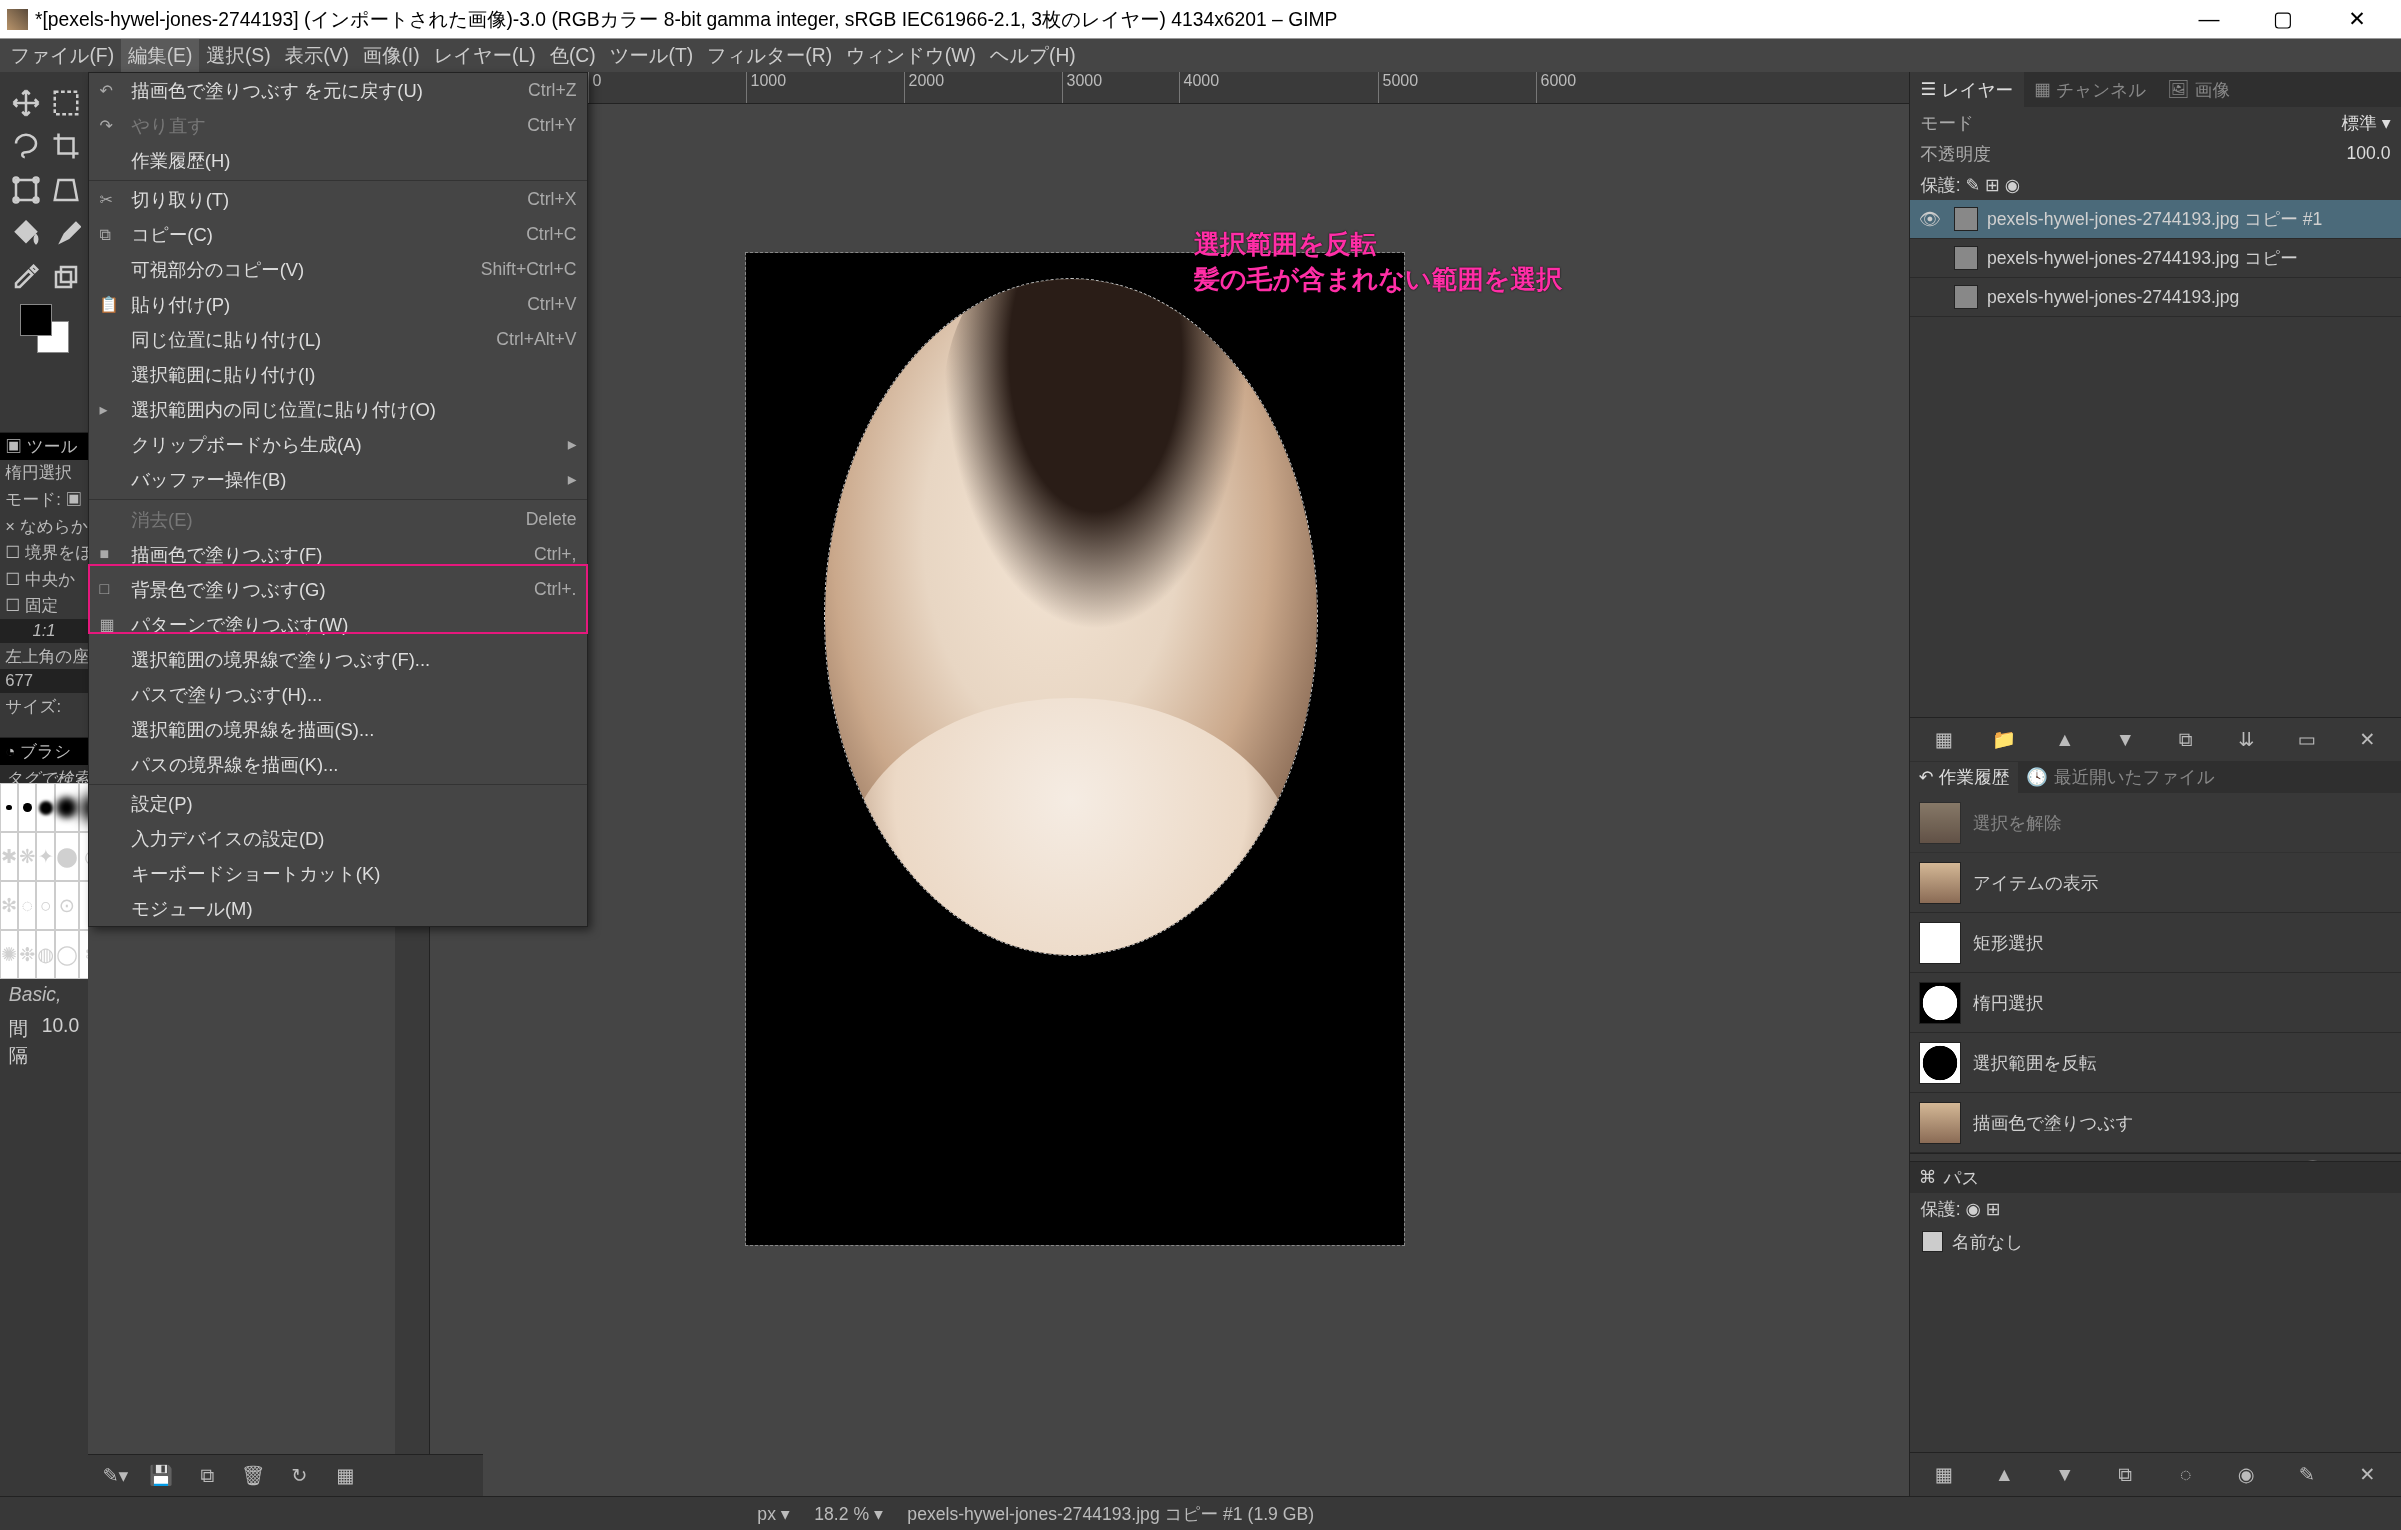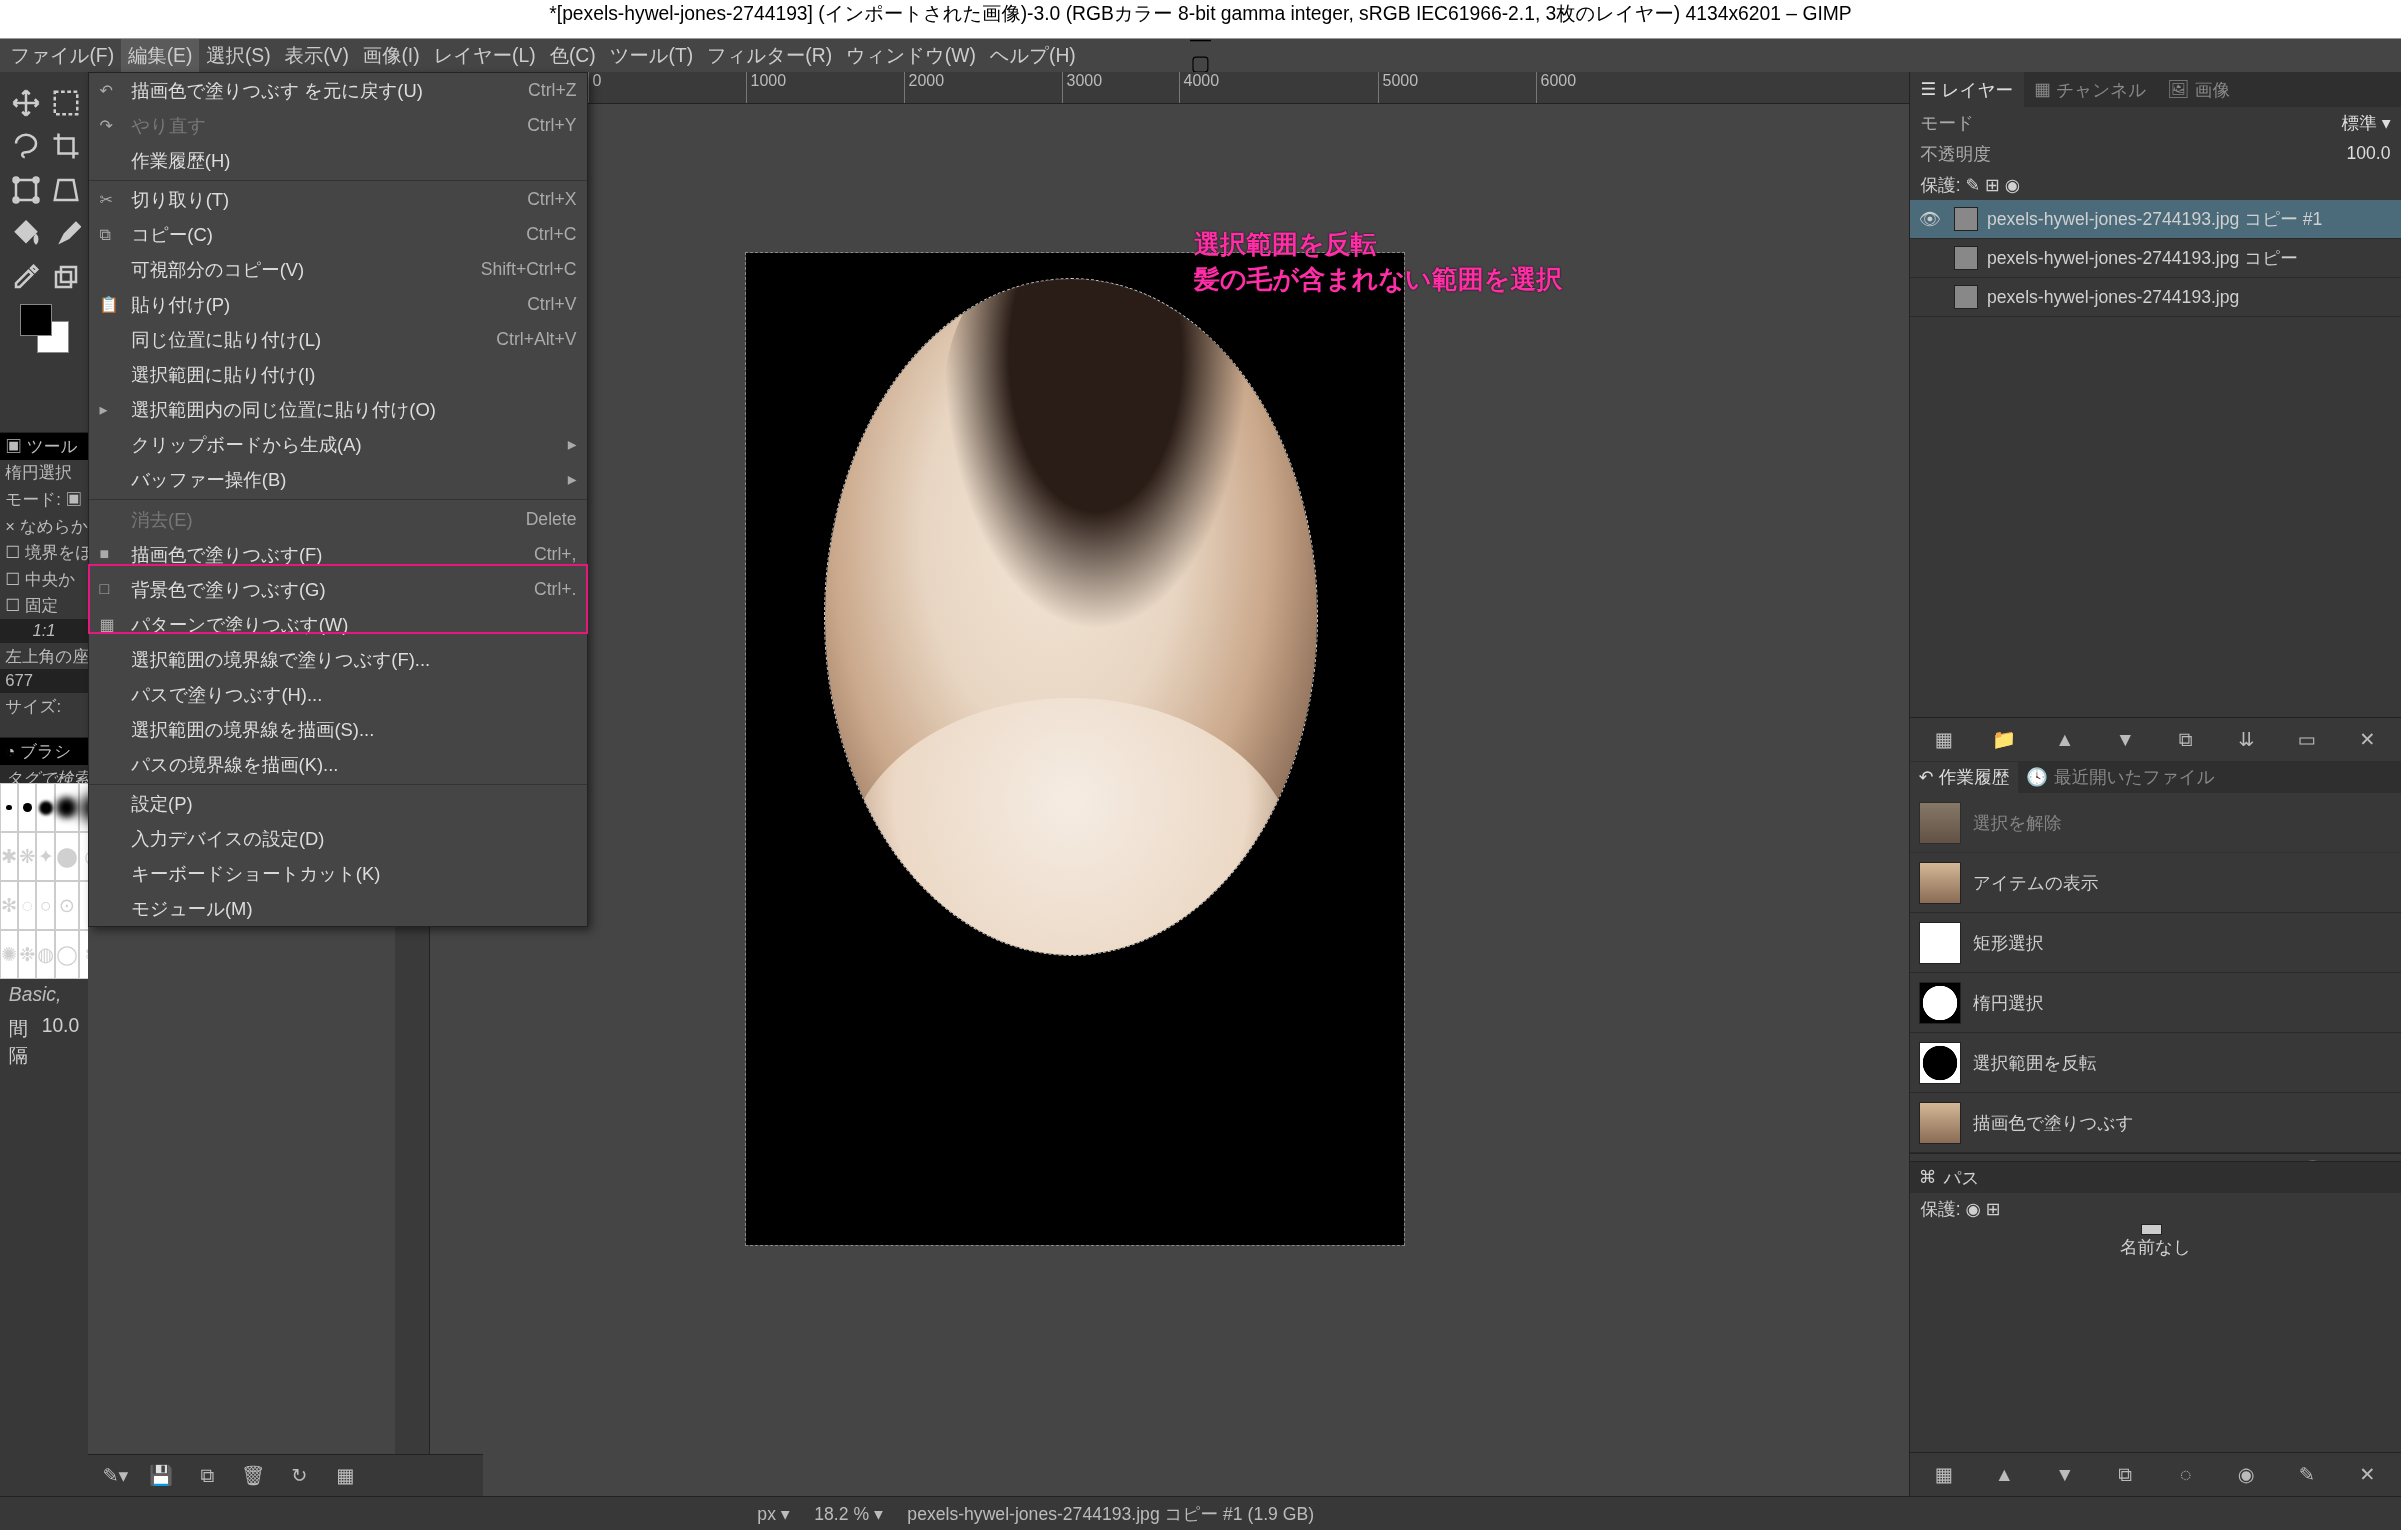--- a/index.html
+++ b/index.html
@@ -1,19 +1,19 @@
 <!DOCTYPE html>
 <html><head>
 <meta charset="utf-8">
 <style>
 * { margin: 0; padding: 0; box-sizing: border-box; font-family: "Yu Gothic UI", "Meiryo", sans-serif; }
 html, body { width: 2401px; height: 1531px; background: #454545; color: #d0d0d0; font-size: 19.3px; overflow: hidden; }
 
 
-.titlebar { height: 39px; background: #fff; color: #000; display: flex; align-items: center; padding: 0 7px; border-bottom: 0.9px solid #999; flex-direction: column; }
+.titlebar { height: 39px; background: #fff; color: #000; display: flex; align-items: center; padding: 0 7px; border-bottom: 0.9px solid #999; }
 .titlebar .icon { width: 21px; height: 21px; background: linear-gradient(45deg,#b8946b,#5a4a3a); margin-right: 7px; }
 .titlebar .title { flex: 1; font-size: 19.3px; }
 .titlebar .winbtn { width: 74px; height: 39px; display: flex; align-items: center; justify-content: center; font-size: 21px; }
 
 
 .menubar { height: 33px; background: #454545; display: flex; align-items: center; padding: 0 3.5px; font-size: 19.3px; }
 .menubar .mitem { padding: 3.5px 7px; color: #ccc; }
 .menubar .mitem.active { background: #5a5a5a; }
 
 
@@ -67,21 +67,21 @@
 .hist { flex: 1; overflow: auto; }
 .hist .tabs2 { display: flex; height: 32px; background: #2f2f2f; align-items: center; font-size: 17.6px; }
 .hist .tabs2 .t { padding: 3.5px 8.8px; display: flex; align-items: center; gap: 5.3px; color: #888; }
 .hist .tabs2 .t.active { color: #ddd; background: #383838; }
 .hist-row { display: flex; align-items: center; height: 60px; padding: 0 8.8px; border-bottom: 0.9px solid #2a2a2a; font-size: 17.6px; }
 .hist-row .th { width: 42px; height: 42px; margin-right: 12.3px; background: #000; border: 0.9px solid #222; }
 .hist-btns { display: flex; justify-content: space-around; padding: 5.3px; border-top: 0.9px solid #222; }
 
 .paths { border-top: 0.9px solid #222; }
 .paths .hdr { display: flex; align-items: center; padding: 3.5px 8.8px; background: #2f2f2f; font-size: 17.6px; }
-.paths .row { display: flex; align-items: center; height: 35px; padding: 0 12.3px; font-size: 17.6px; flex-direction: column; }
+.paths .row { display: flex; align-items: center; height: 35px; padding: 0 12.3px; font-size: 17.6px; }
 .paths .row .th { width: 21px; height: 21px; margin-right: 8.8px; background: #ccc; border: 0.9px solid #222; }
 
 .statusbar { height: 35px; background: #383838; display: flex; align-items: center; padding: 0 8.8px; font-size: 17.6px; border-top: 0.9px solid #222; }
 .statusbar .seg { padding: 0 12.3px; color: #bbb; }
 .statusbar .spacer { flex: 1; }
 
 .brush-area { position: absolute; top: 711px; left: 0; width: 100%; }
 .brush-grid { display: grid; grid-template-columns: repeat(6, 1fr); background: #fff; }
 .brush-grid .c { height: 49px; border: 0.9px solid #ccc; display: flex; align-items: center; justify-content: center; }
 .brush-grid .c .dot { width: 26px; height: 26px; background: #000; border-radius: 50%; }

